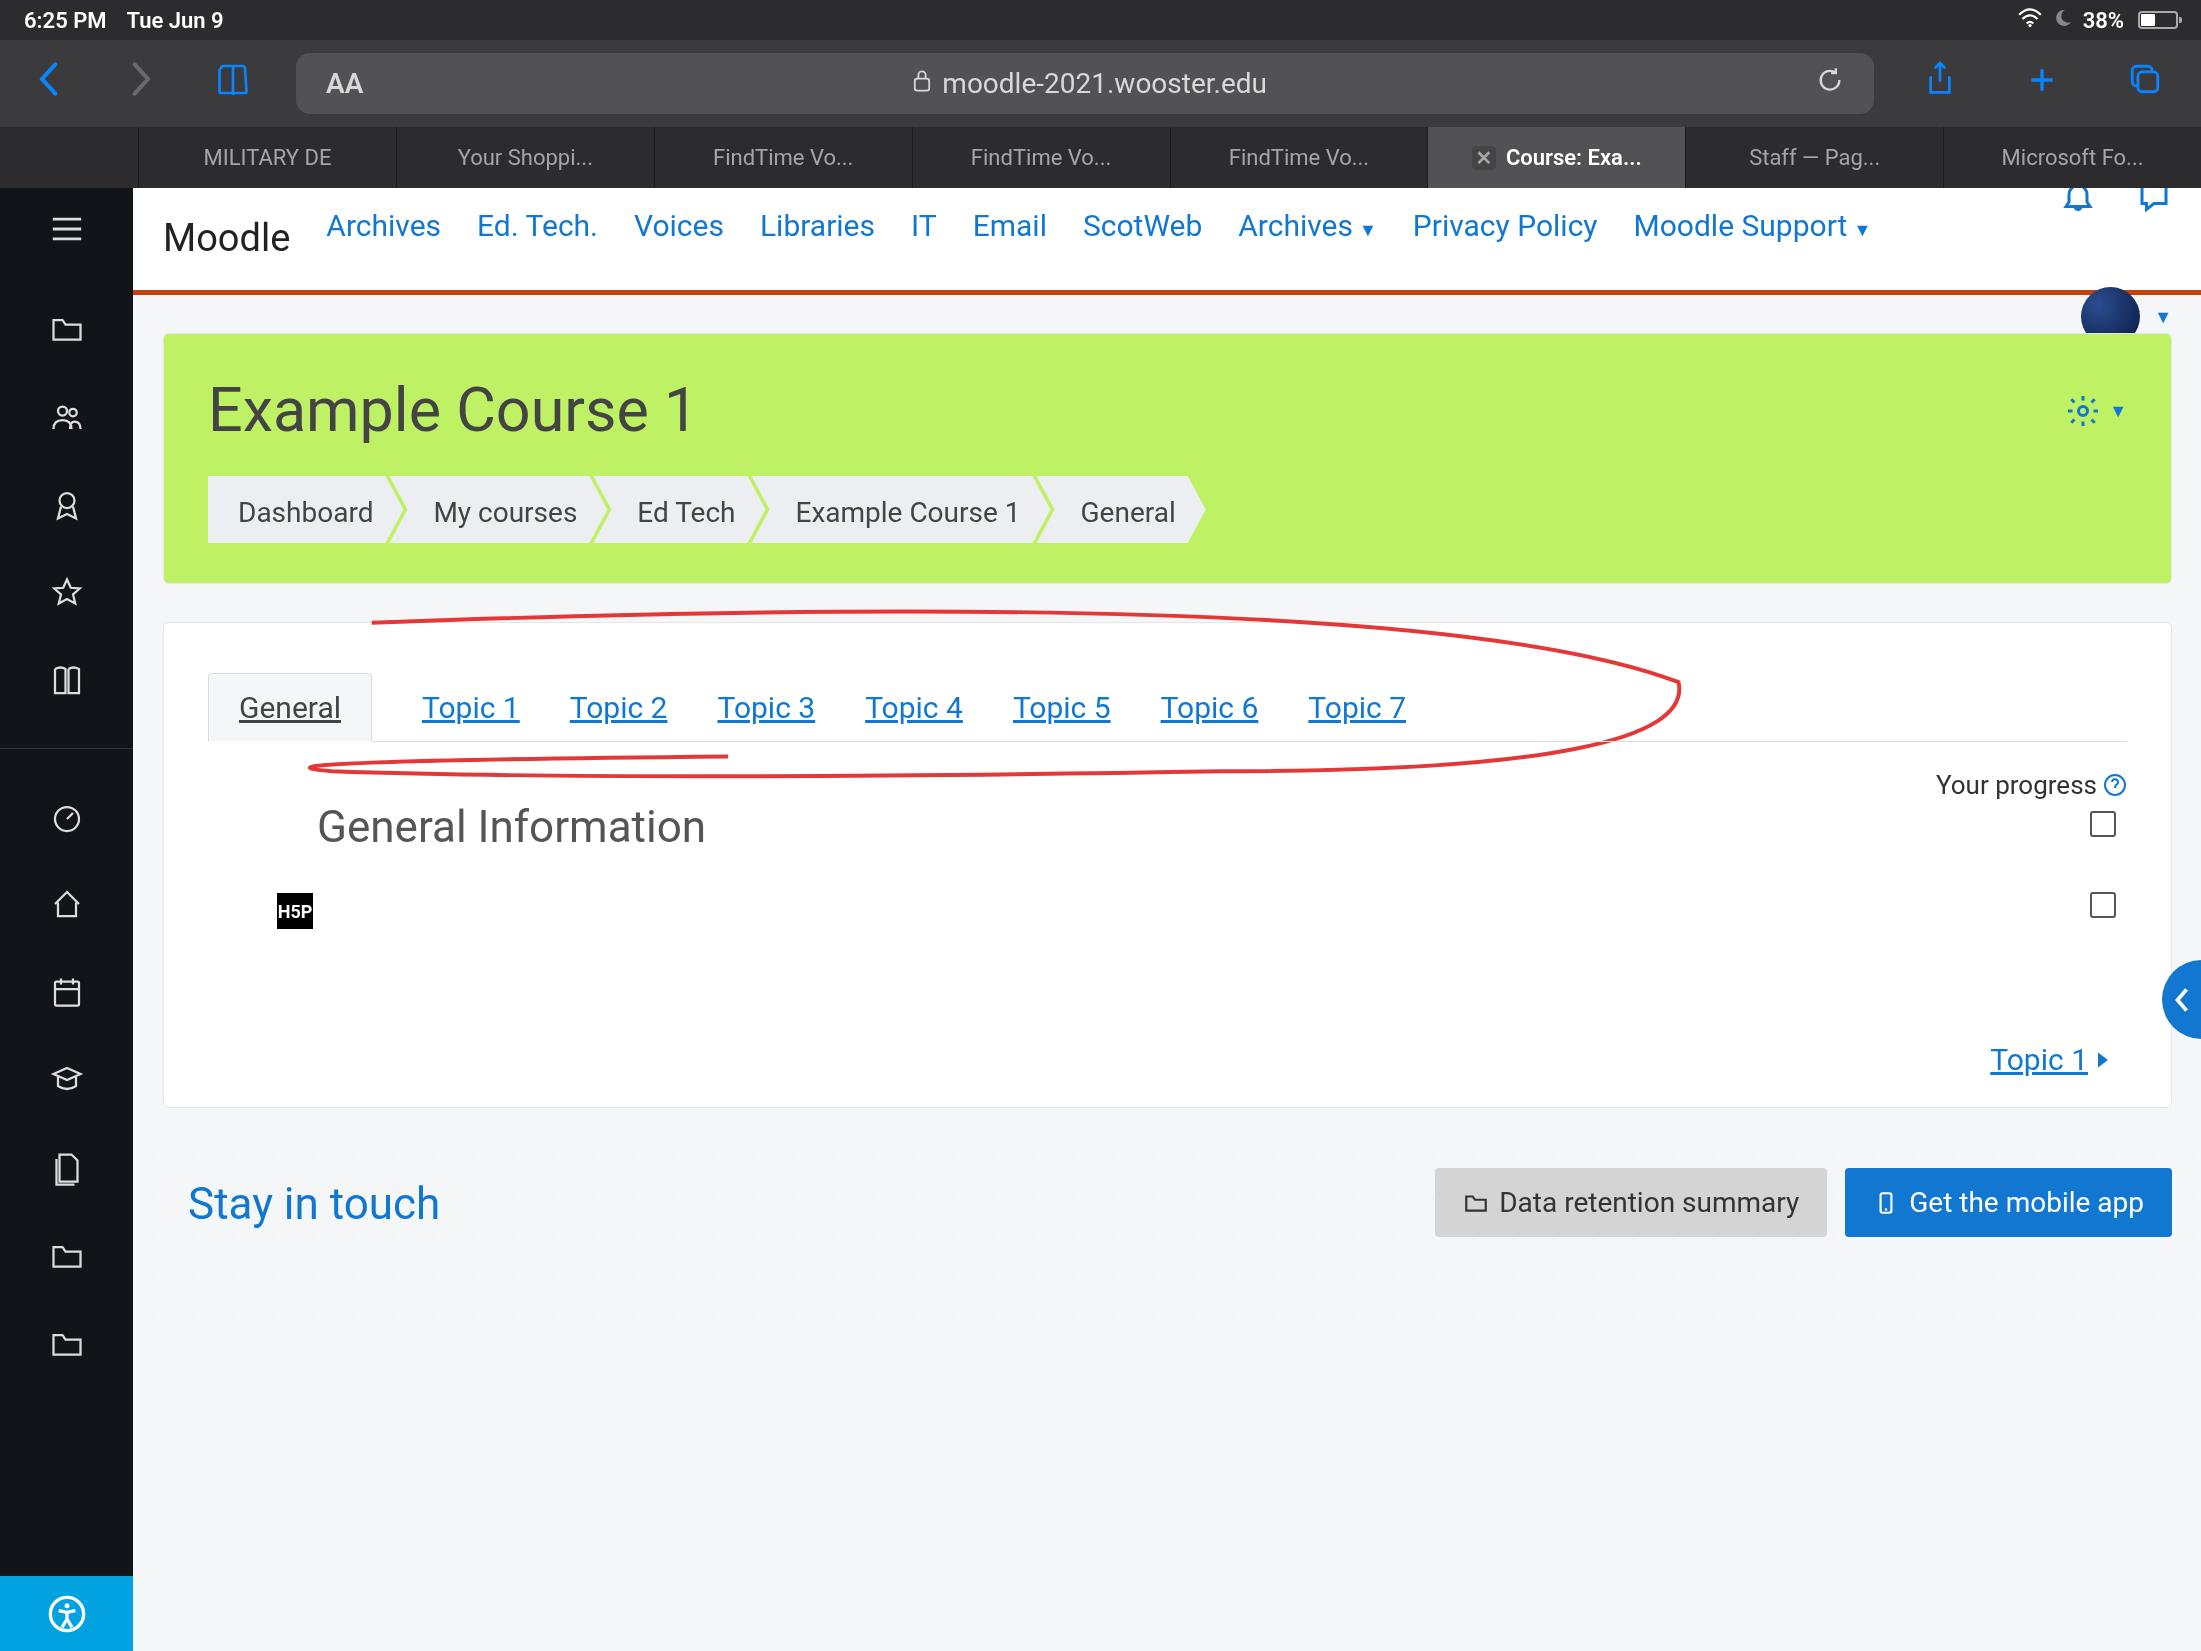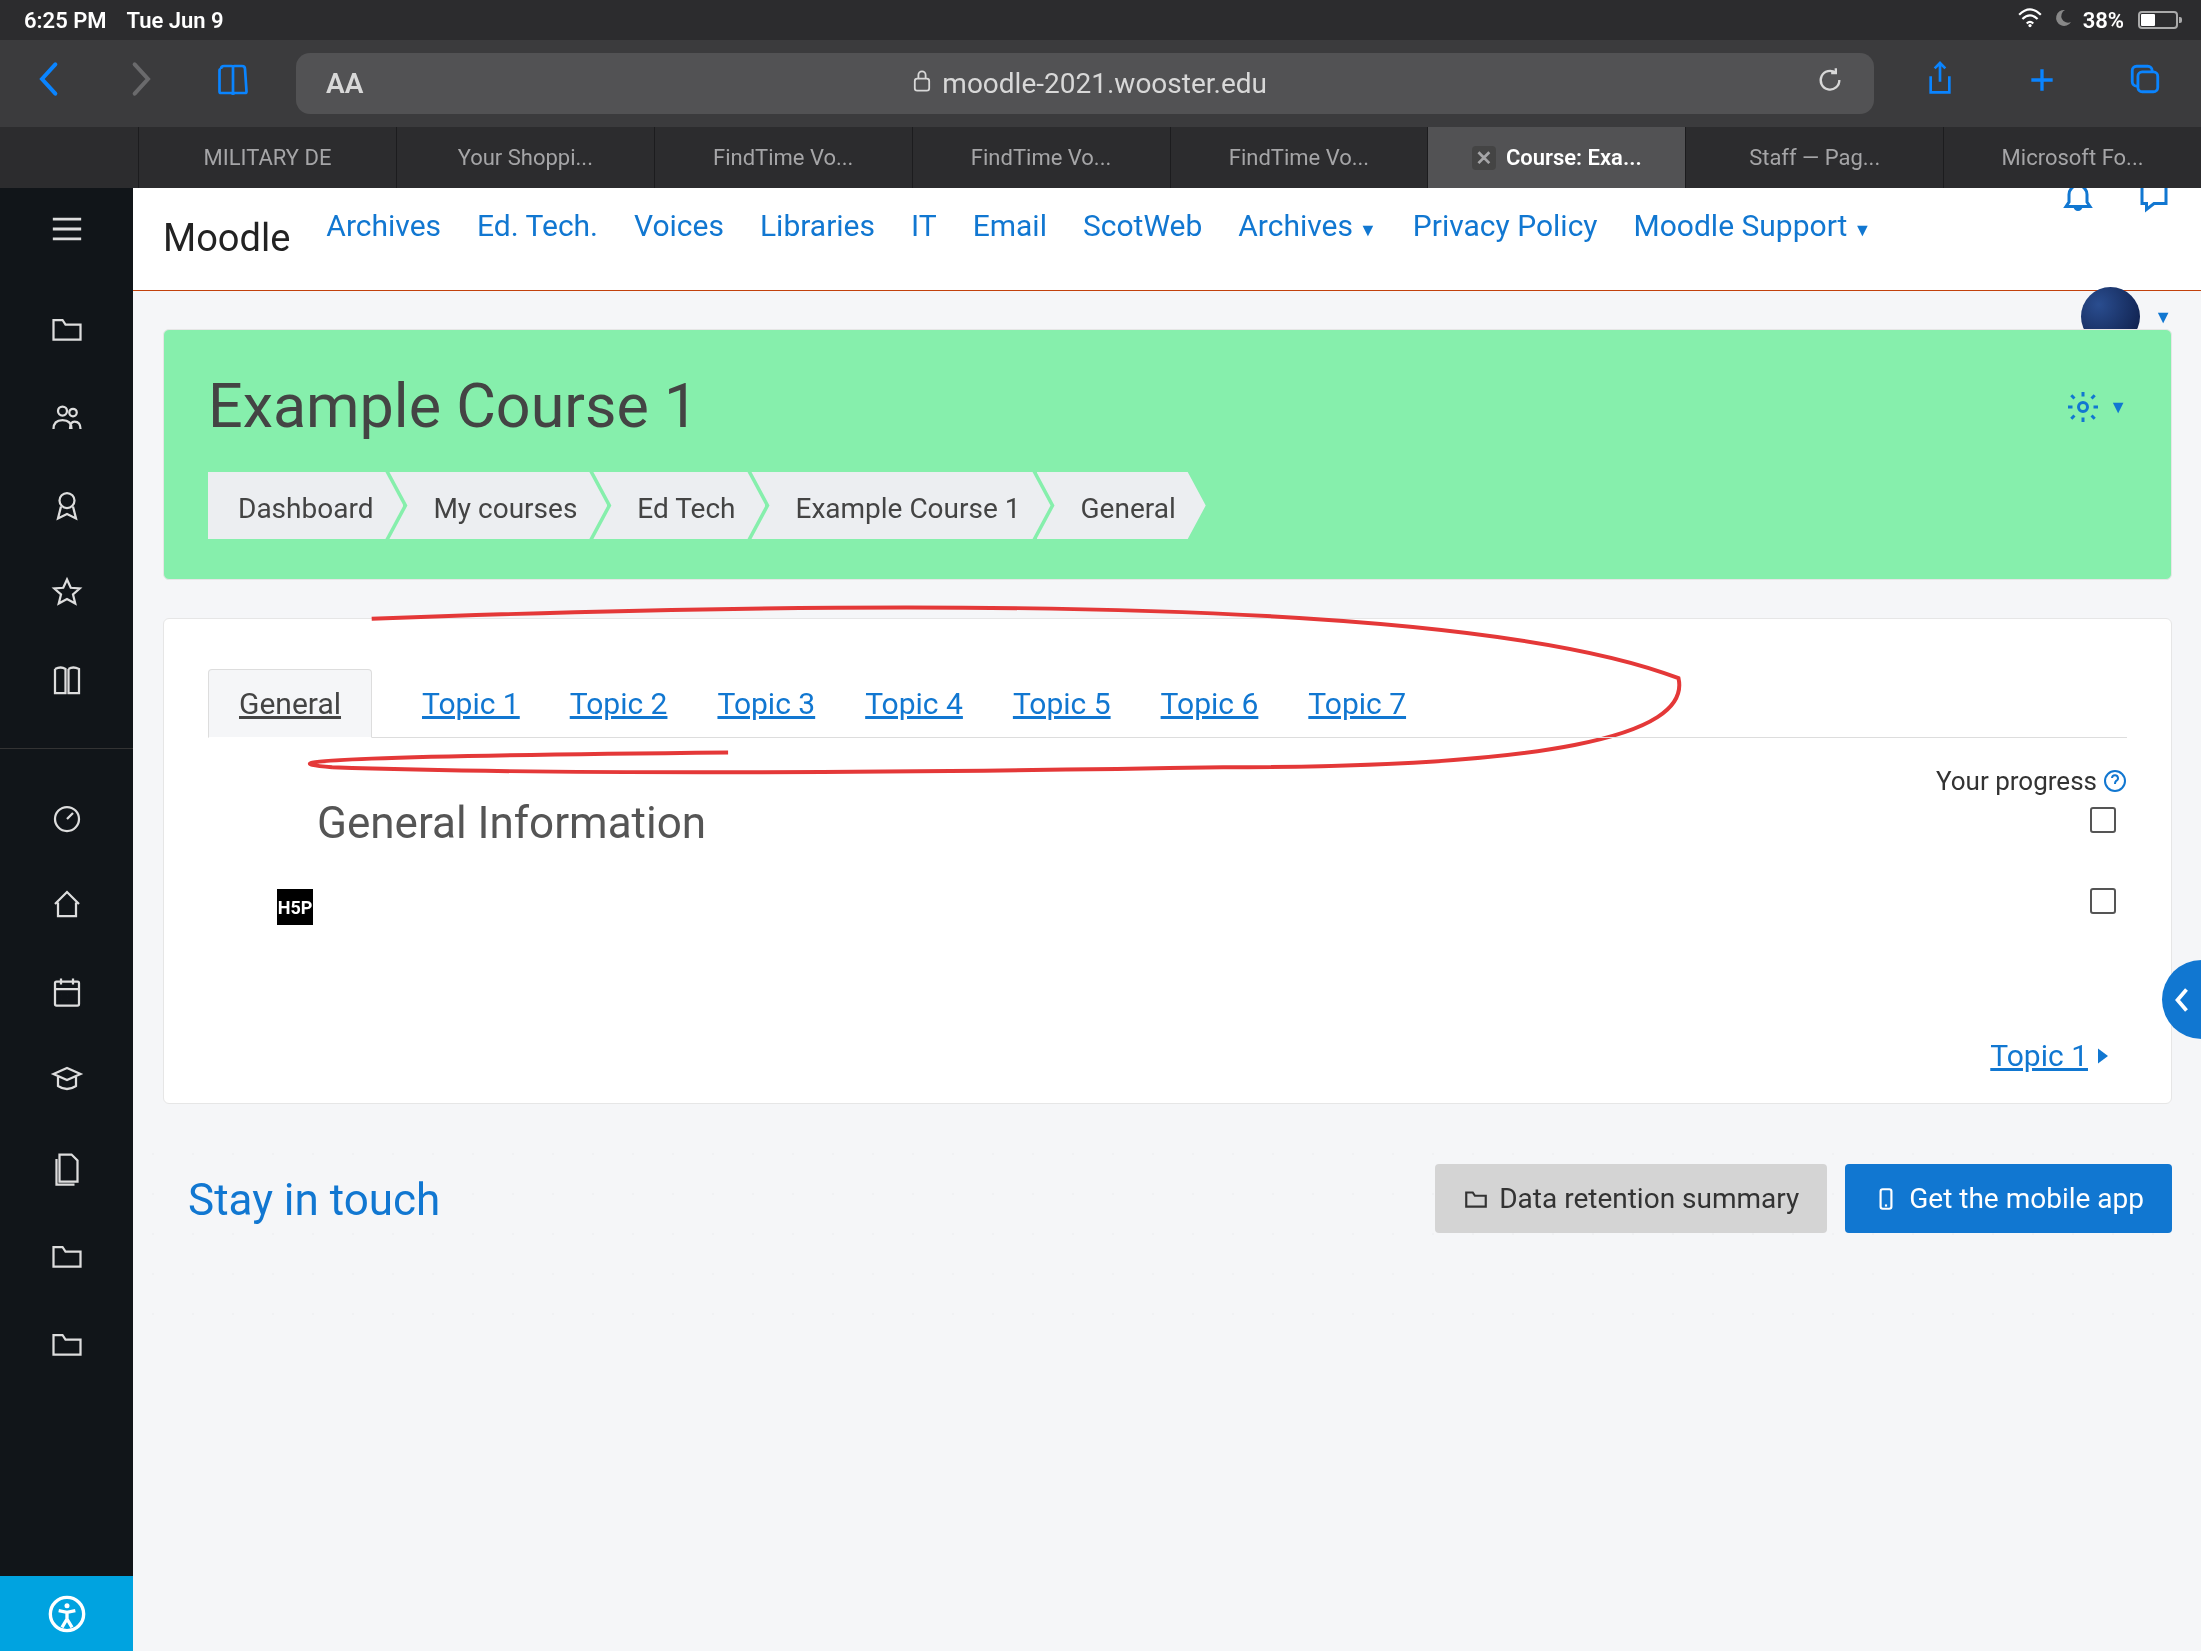--- a/index.html
+++ b/index.html
@@ -35,32 +35,32 @@
   .hamburger { color: #ddd; font-size: 38px; margin-bottom: 10px; }
   .side-icon { color: #ddd; width: 42px; height: 42px; display: flex; align-items: center; justify-content: center; }
   .side-icon svg { width: 36px; height: 36px; stroke: #ddd; fill: none; stroke-width: 1.5; }
   .side-divider { width: 100%; height: 1px; background: #333; }
   .accessibility-btn { position: absolute; bottom: 0; left: 0; width: 100%; height: 75px; background: #00a3e0; display: flex; align-items: center; justify-content: center; }
   .accessibility-btn svg { width: 40px; height: 40px; stroke: #fff; fill: none; stroke-width: 2; }
 
   .main-content { flex: 1; background: #f5f6f8; overflow-y: auto; position: relative; }
   
   
-  .moodle-nav { background: #fff; padding: 10px 30px 30px; display: flex; align-items: flex-start; gap: 36px; font-size: 30px; color: #1177d1; position: relative; border-bottom: 1px solid #c2410c; }
+  .moodle-nav { background: #fff; padding: 10px 30px 30px; display: flex; align-items: flex-start; gap: 36px; font-size: 30px; color: #1177d1; position: relative; border-bottom: 5px solid #c2410c; }
   .moodle-brand { color: #222; font-size: 38px; font-weight: 400; margin-top: 18px; }
   .moodle-nav a { color: #1177d1; text-decoration: none; display: block; }
   .moodle-nav .nav-col { display: flex; flex-direction: column; gap: 4px; margin-top: 10px; }
   .moodle-nav .dropdown-caret { font-size: 18px; margin-left: 6px; }
   .user-area { position: absolute; right: 30px; top: 99px; display: flex; align-items: center; gap: 14px; }
   .avatar { width: 59px; height: 59px; border-radius: 50%; background: radial-gradient(circle at 30% 30%, #2a4d8f, #0a1840); }
   .notif-icons { position: absolute; right: 30px; top: -10px; display: flex; gap: 40px; color: #1177d1; }
   .notif-icons svg { width: 36px; height: 36px; stroke: #1177d1; fill: none; stroke-width: 2; }
 
   
-  .course-card { background: #86efac; margin: 38px 30px; border-radius: 6px; border: 1px solid #e6e6e6; padding: 40px 44px; position: relative; }
+  .course-card { background: #bef264; margin: 38px 30px; border-radius: 6px; border: 1px solid #e6e6e6; padding: 40px 44px; position: relative; }
   .course-title { font-size: 61px; color: #444; font-weight: 400; margin-bottom: 30px; }
   .settings-gear { position: absolute; right: 44px; top: 59px; color: #1177d1; display: flex; align-items: center; gap: 8px; }
   .settings-gear svg { width: 36px; height: 36px; stroke: #1177d1; fill: none; stroke-width: 2; }
   .caret-down { color: #1177d1; font-size: 18px; }
 
   
   .breadcrumb { display: flex; gap: 0; font-size: 28px; color: #444; }
   .crumb { background: #eceef1; padding: 20px 30px 14px 44px; position: relative; clip-path: polygon(0 0, calc(100% - 18px) 0, 100% 50%, calc(100% - 18px) 100%, 0 100%, 18px 50%); margin-left: -14px; }
   .crumb:first-child { clip-path: polygon(0 0, calc(100% - 18px) 0, 100% 50%, calc(100% - 18px) 100%, 0 100%); margin-left: 0; padding-left: 30px; }
 

